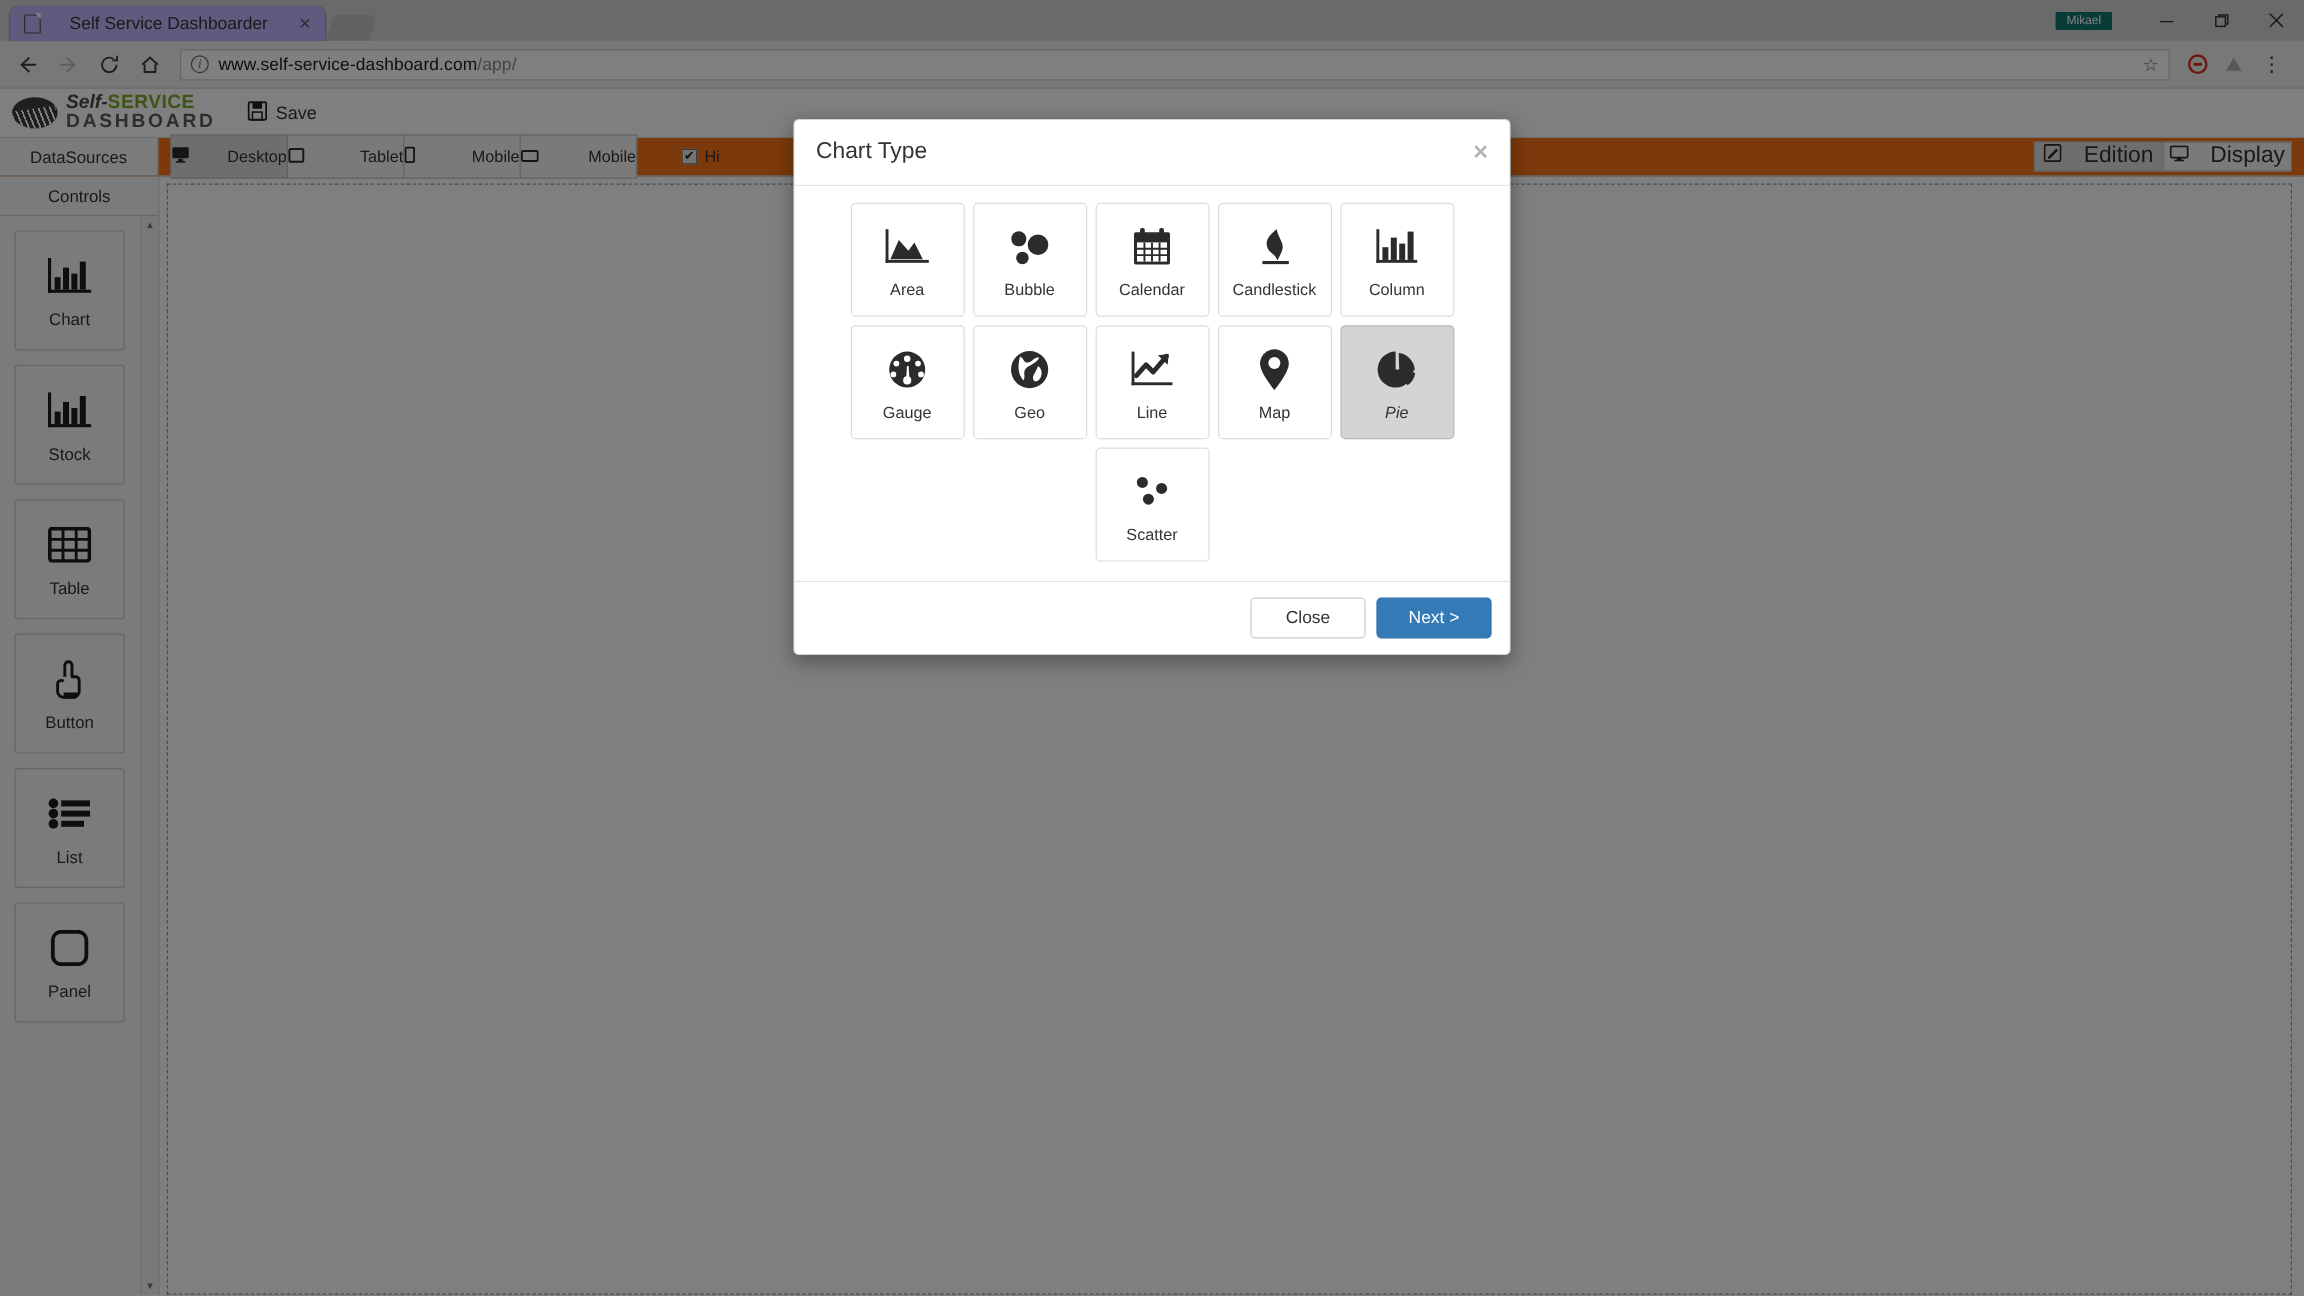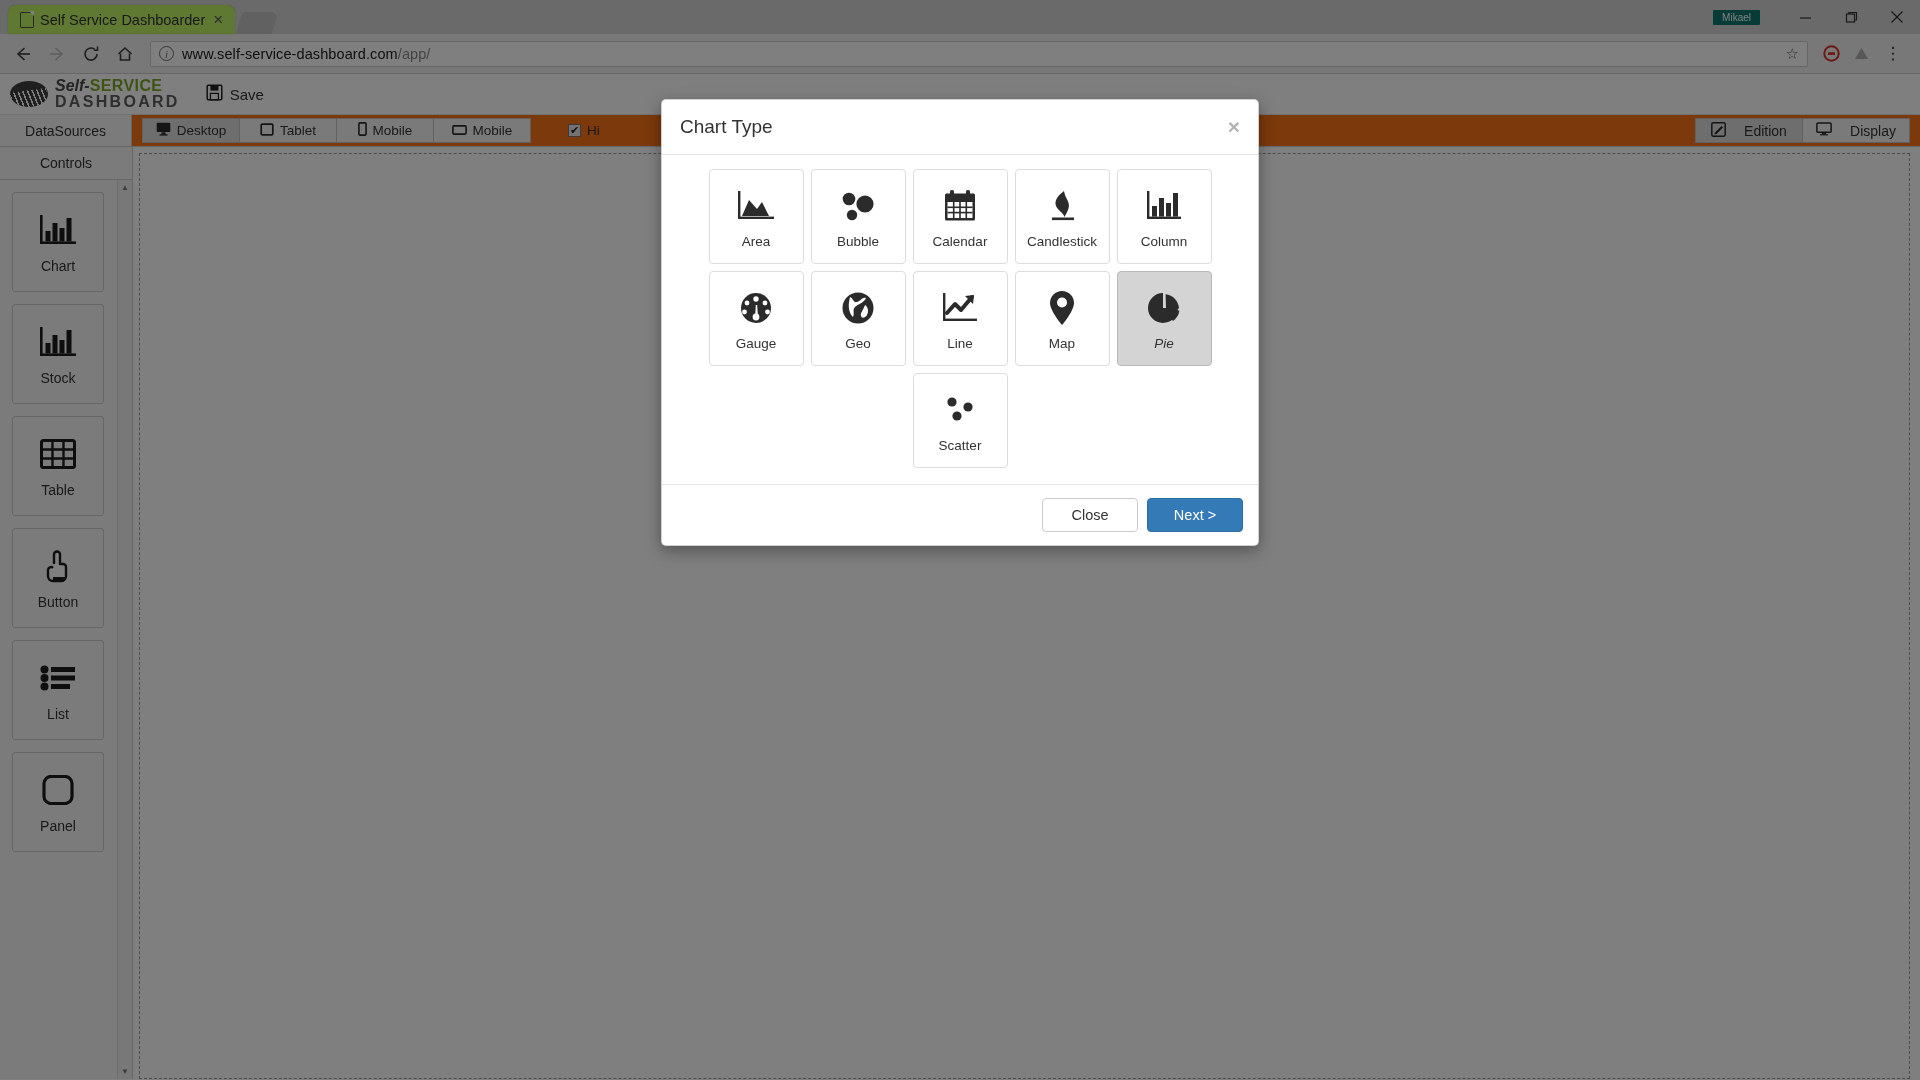--- a/index.html
+++ b/index.html
@@ -8,22 +8,22 @@
     font-family: "Liberation Sans", sans-serif;
     overflow: hidden; background: #fff;
   }
 
   
   .browser-tabstrip {
     height: 34px; background: #d4d4d4; position: relative;
     display: flex; align-items: flex-end; padding-left: 8px;
   }
   .tab {
-    height: 29px; background: #bef264; border-radius: 8px 8px 0 0;
-    display: flex; align-items: center; gap: 6px;
+    height: 29px; background: #c4b5fd; border-radius: 8px 8px 0 0;
+    display: flex; align-items: center; gap: 24px;
     padding: 0 10px 0 12px; min-width: 190px; position: relative;
     box-shadow: 0 0 1px rgba(0,0,0,.35);
   }
   .tab-favicon {
     width: 14px; height: 16px; border: 1.4px solid #555;
     border-radius: 1px; position: relative; flex: none;
   }
   .tab-favicon:after {
     content: ""; position: absolute; top: -1.4px; right: -1.4px;
     border-left: 5px solid transparent; border-top: 5px solid #fff;
@@ -115,42 +115,42 @@
     align-items: stretch; border-bottom: 1px solid #ccc;
     position: relative;
   }
   .ds-tab {
     width: 132px; display: flex; align-items: center;
     justify-content: center; font-size: 14px; color: #333;
     border-right: 1px solid #ccc; background: #f7f7f7;
   }
   .dev-tabs { display: flex; align-items: center; padding-left: 10px; gap: 0; }
   .dev-tab {
-    height: 25px; min-width: 98px; border: 1px solid #c3c3c3;
+    height: 37px; min-width: 98px; border: 1px solid #c3c3c3;
     background: #f5f5f5; display: flex; align-items: center;
-    justify-content: center; gap: 6px; font-size: 13.5px;
+    justify-content: space-between; gap: 6px; font-size: 13.5px;
     color: #333; margin-right: -1px;
   }
   .dev-tab.active { background: #dcdcdc; }
   .check-wrap {
     display: flex; align-items: center; gap: 6px;
     margin-left: 38px; font-size: 13.5px; color: #333;
   }
   .chk {
     width: 13px; height: 13px; border: 1px solid #767676;
     background: #e6e6e6; display: flex; align-items: center;
     justify-content: center; font-size: 11px; color: #222; line-height: 1;
   }
   .right-tabs {
     position: absolute; right: 10px; top: 3px; display: flex;
   }
   .right-tab {
     height: 25px; min-width: 108px; border: 1px solid #c3c3c3;
-    background: #f5f5f5; display: flex; align-items: center;
-    justify-content: center; gap: 18px; font-size: 14px; color: #333;
+    background: #f5f5f5; display: flex; align-items: flex-start;
+    justify-content: center; gap: 18px; font-size: 19px; color: #333;
     margin-left: -1px;
   }
   .right-tab.active { background: #dcdcdc; }
 
   
   .app-body { display: flex; height: calc(1080px - 34px - 41px - 41px - 32px); }
   .sidebar {
     width: 133px; background: #f7f7f7; border-right: 1px solid #ccc;
     display: flex; flex-direction: column; flex: none;
   }

